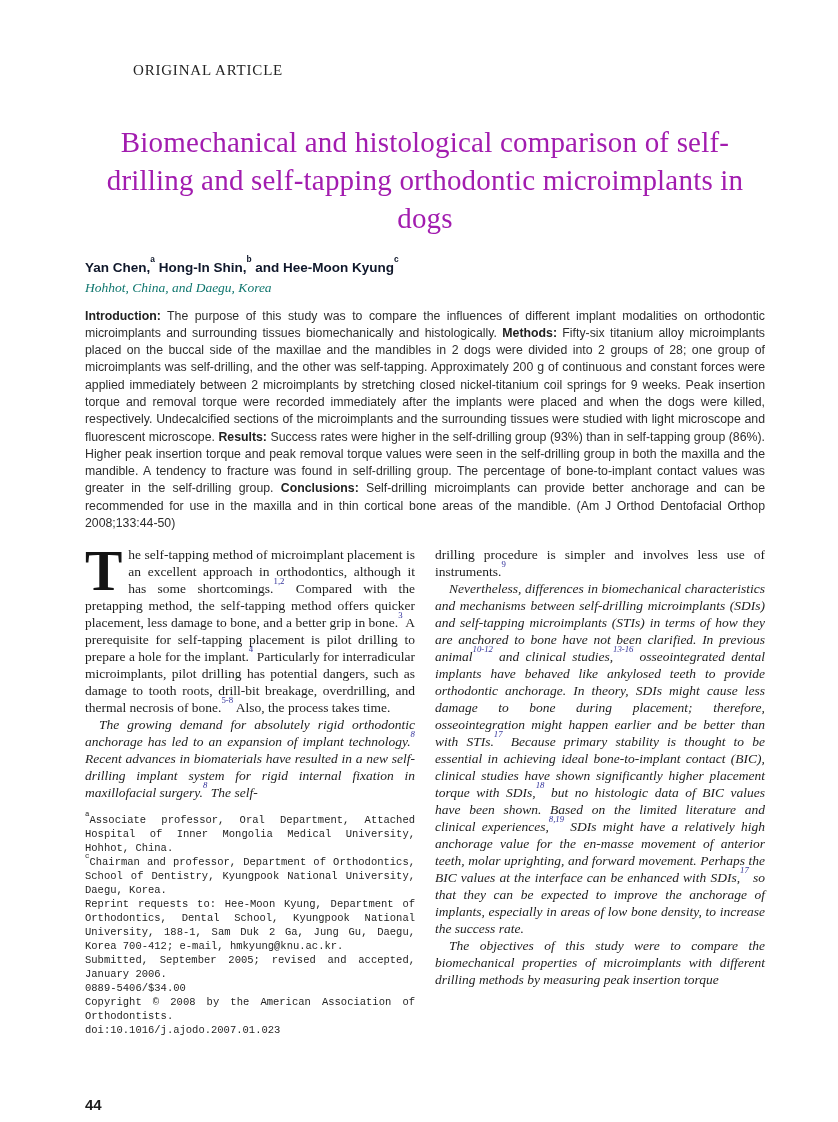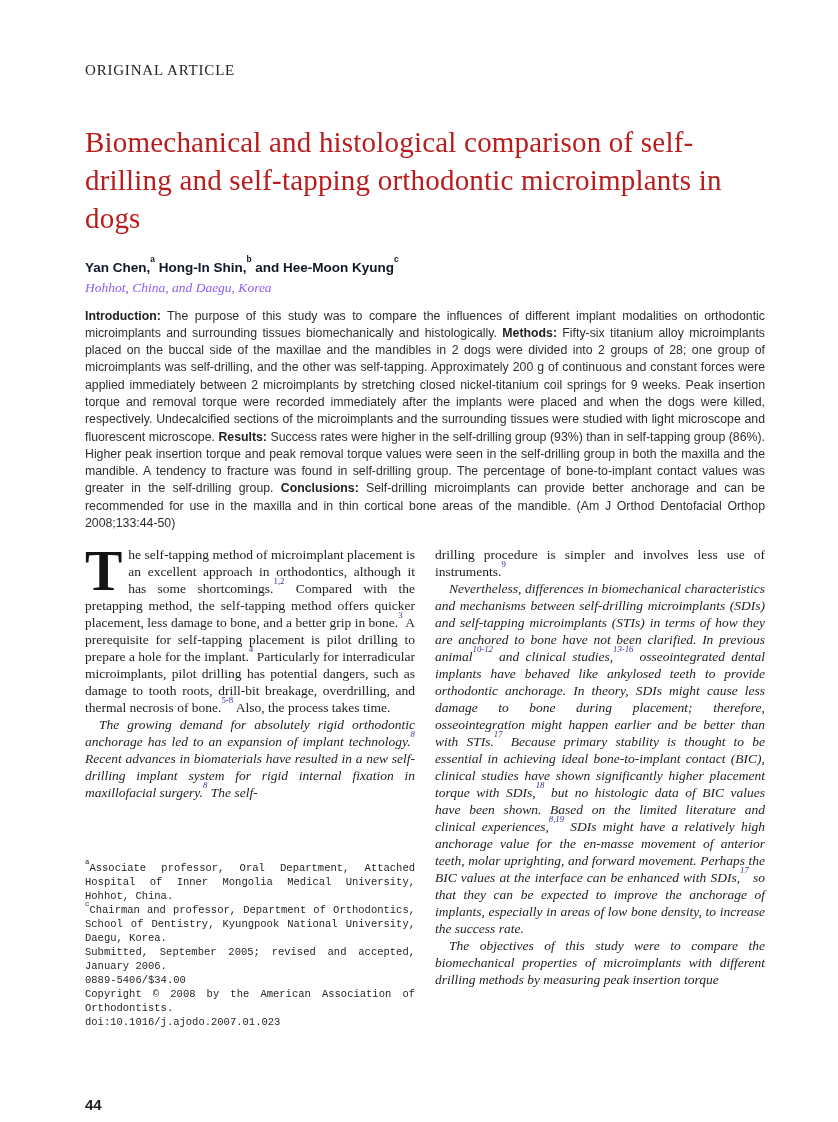--- a/index.html
+++ b/index.html
@@ -16,37 +16,39 @@
     position: absolute;
     left: 85px;
     top: 0;
     width: 680px;
   }
   .eyebrow {
     margin-top: 61px;
     font: normal 15px/18px "Liberation Serif", serif;
     letter-spacing: 0.8px;
     color: #232323;
+    margin-left: 48px;
   }
   .title {
     margin: 44px 0 0 0;
     font: normal 29px/38px "Liberation Serif", serif;
     letter-spacing: 0.2px;
-    color: #b91c1c;
+    color: #a21caf;
+    text-align: center;
   }
   .authors {
     margin-top: 18px;
     font: bold 13.5px/17px "Liberation Sans", sans-serif;
     color: #0f172a;
   }
   .authors sup { font-size: 0.62em; position: relative; top: -0.45em; color: inherit; }
   .affiliation {
     margin-top: 3px;
     font: italic 13.5px/17px "Liberation Serif", serif;
-    color: #8b5cf6;
+    color: #0f766e;
   }
   .abstract {
     margin-top: 12px;
     font: normal 12.3px/17.3px "Liberation Sans", sans-serif;
     text-align: justify;
     color: #2e2e2e;
   }
   .abstract b { color: #222; }
   .columns {
     margin-top: 14px;
@@ -122,20 +124,21 @@
 
       <div class="col left-col">
         <div class="bodytext">
           <p class="para"><span class="dropcap">T</span><span>he self-tapping method of microimplant placement is an excellent approach in orthodontics, although it has some shortcomings.<sup>1,2</sup> Compared with the pretapping method, the self-tapping method offers quicker placement, less damage to bone, and a better grip in bone.<sup>3</sup> A prerequisite for self-tapping placement is pilot drilling to prepare a hole for the implant.<sup>4</sup> Particularly for interradicular microimplants, pilot drilling has potential dangers, such as damage to tooth roots, drill-bit breakage, overdrilling, and thermal necrosis of bone.<sup>5-8</sup> Also, the process takes time.</span></p>
           <p class="para indent">The growing demand for absolutely rigid orthodontic anchorage has led to an expansion of implant technology.<sup>8</sup> Recent advances in biomaterials have resulted in a new self-drilling implant system for rigid internal fixation in maxillofacial surgery.<sup>8</sup> The self-</p>
         </div>
 
         <div class="footnotes">
           <div class="footnote"><sup>a</sup>Associate professor, Oral Department, Attached Hospital of Inner Mongolia Medical University, Hohhot, China.</div>
           <div class="footnote"><sup>c</sup>Chairman and professor, Department of Orthodontics, School of Dentistry, Kyungpook National University, Daegu, Korea.</div>
+          <div class="footnote">Reprint requests to: Hee-Moon Kyung, Department of Orthodontics, Dental School, Kyungpook National University, 188-1, Sam Duk 2 Ga, Jung Gu, Daegu, Korea 700-412; e-mail, hmkyung@knu.ac.kr.</div>
           <div class="footnote">Submitted, September 2005; revised and accepted, January 2006.</div>
           <div class="footnote">0889-5406/$34.00</div>
           <div class="footnote">Copyright © 2008 by the American Association of Orthodontists.</div>
           <div class="footnote">doi:10.1016/j.ajodo.2007.01.023</div>
         </div>
       </div>
 
       <div class="col right-col">
         <p class="para">drilling procedure is simpler and involves less use of instruments.<sup>9</sup></p>
         <p class="para indent">Nevertheless, differences in biomechanical characteristics and mechanisms between self-drilling microimplants (SDIs) and self-tapping microimplants (STIs) in terms of how they are anchored to bone have not been clarified. In previous animal<sup>10-12</sup> and clinical studies,<sup>13-16</sup> osseointegrated dental implants have behaved like ankylosed teeth to provide orthodontic anchorage. In theory, SDIs might cause less damage to bone during placement; therefore, osseointegration might happen earlier and be better than with STIs.<sup>17</sup> Because primary stability is thought to be essential in achieving ideal bone-to-implant contact (BIC), clinical studies have shown significantly higher placement torque with SDIs,<sup>18</sup> but no histologic data of BIC values have been shown. Based on the limited literature and clinical experiences,<sup>8,19</sup> SDIs might have a relatively high anchorage value for the en-masse movement of anterior teeth, molar uprighting, and forward movement. Perhaps the BIC values at the interface can be enhanced with SDIs,<sup>17</sup> so that they can be expected to improve the anchorage of implants, especially in areas of low bone density, to increase the success rate.</p>

